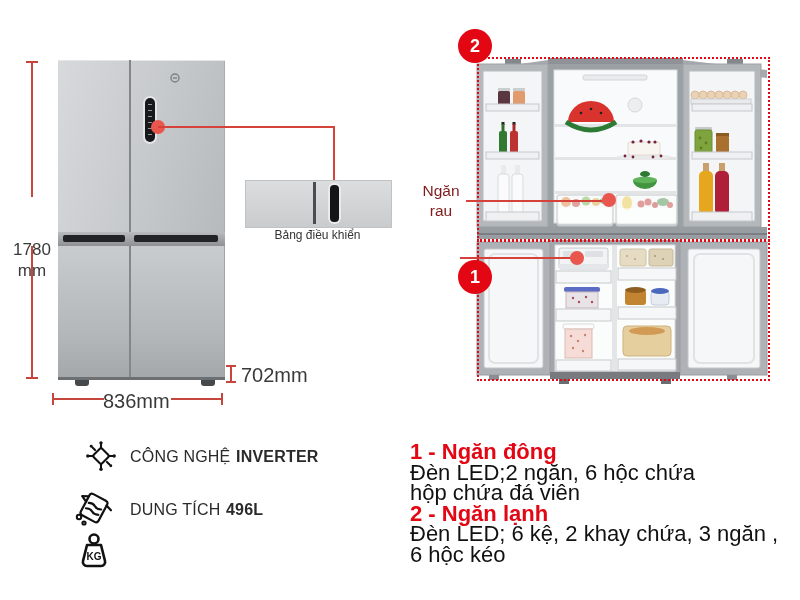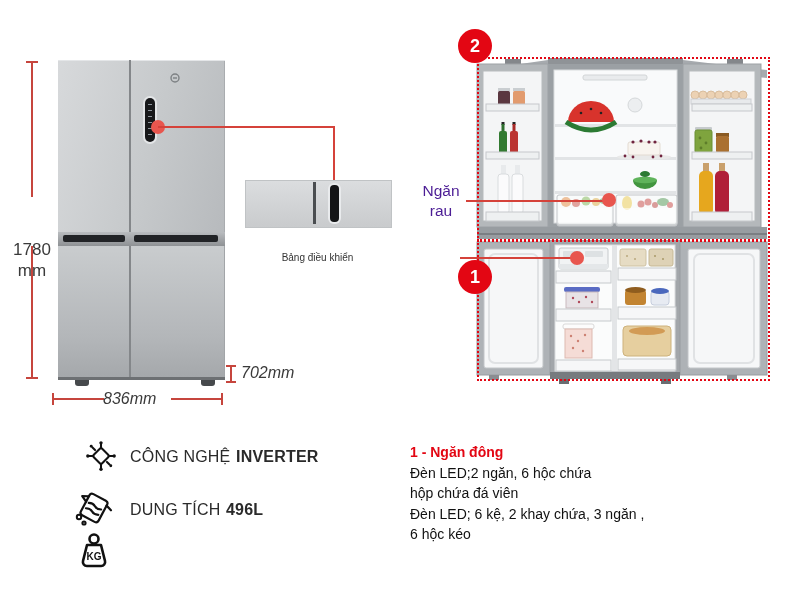--- a/index.html
+++ b/index.html
@@ -4,21 +4,21 @@
 <title>Refrigerator infographic</title>
 <style>
   html,body{margin:0;padding:0;background:#fff;}
   .stage{position:relative;width:800px;height:600px;background:#ffffff;overflow:hidden;
          font-family:"Liberation Sans","DejaVu Sans",sans-serif;color:#2e2e2e;}
   .abs{position:absolute;}
 
   
   .dimline{position:absolute;background:#c6453d;}
   .dimtext{position:absolute;color:#3a3a3a;font-size:17px;line-height:21px;text-align:center;margin-top:40px;}
-  .dimsmall{position:absolute;color:#3a3a3a;font-size:16px;font-style:italic;}
+  .dimsmall{position:absolute;color:#3a3a3a;font-size:20px;}
 
   
   .fridge{position:absolute;left:58px;top:60px;width:167px;height:320px;}
   .f-top{position:absolute;left:0;top:0;width:167px;height:172px;
          background:linear-gradient(105deg,#d7d9db 0%,#c6c9cb 55%,#b7babd 100%);
          box-shadow:inset 0 1px 0 #e4e6e8, inset -1px 0 0 #a9acaf;}
   .f-gap{position:absolute;width:2px;background:#84878a;}
   .f-band{position:absolute;left:0;top:172px;width:167px;height:14px;
           background:linear-gradient(180deg,#b9bcbf 0%,#8e9194 100%);}
   .f-handle{position:absolute;height:7px;background:#212326;border-radius:2px;top:3px;}
@@ -37,35 +37,35 @@
   .redline{position:absolute;background:#d5423a;}
   .reddot{position:absolute;width:14px;height:14px;border-radius:50%;background:#e8564e;}
 
   
   .inset{position:absolute;left:245px;top:180px;width:145px;height:46px;
          background:linear-gradient(180deg,#dbdddf 0%,#c9cbcd 100%);border:1px solid #c0c3c5;}
   .inset-gap{position:absolute;left:67px;top:1px;width:3px;height:42px;background:#4a4d50;}
   .inset-bezel{position:absolute;left:82px;top:2px;width:13px;height:41px;border-radius:6px;background:#e9ebed;}
   .inset-screen{position:absolute;left:2px;top:2px;width:9px;height:37px;border-radius:4px;background:#141517;}
   .inset-label{position:absolute;left:245px;top:228px;width:145px;text-align:center;
-               font-size:10px;color:#333;margin-top:24px;}
+               font-size:12px;color:#333;}
 
   
   .dashed{position:absolute;border:2px dotted #e30613;}
   .badge{position:absolute;width:34px;height:34px;border-radius:50%;background:#e30613;
          color:#fff;font-weight:bold;font-size:18px;display:flex;align-items:center;justify-content:center;z-index:5;}
-  .callout{position:absolute;font-size:15.5px;line-height:20px;color:#4c1d95;}
+  .callout{position:absolute;font-size:15.5px;line-height:20px;color:#7f1d1d;}
 
   
   .feat-icon{position:absolute;}
   .feat-label{position:absolute;font-size:16px;color:#2a2a2a;letter-spacing:.2px;white-space:nowrap;}
   .feat-label b{margin-left:.35em;font-weight:bold;}
 
   
-  .specs{position:absolute;left:410px;top:442px;font-size:14px;line-height:20.5px;color:#111;}
+  .specs{position:absolute;left:410px;top:442px;font-size:22px;line-height:20.5px;color:#111;}
   .spec-head{color:#e30613;font-weight:bold;}
 </style>
 </head>
 <body>
 
 <div class="stage">
 
   <svg class="abs" style="left:455px;top:50px;" width="340" height="340" viewBox="0 0 340 340">
 
     <g>
@@ -372,17 +372,18 @@
       <circle cx="17" cy="8" r="4.5"></circle>
       <path d="M10 14 H24 L28 30 a4 4 0 0 1 -4 5 H10 a4 4 0 0 1 -4 -5 Z"></path>
     </g>
     <text x="17" y="29" text-anchor="middle" font-size="10" font-weight="bold" fill="#111" font-family="Liberation Sans, DejaVu Sans, sans-serif">KG</text>
   </svg>
 
   <div class="specs">
     <div class="spec-head">1 - Ngăn đông</div>
     <div>Đèn LED;2 ngăn, 6 hộc chứa</div>
     <div>hộp chứa đá viên</div>
+    <div class="spec-head">2 - Ngăn lạnh</div>
     <div>Đèn LED; 6 kệ, 2 khay chứa, 3 ngăn ,</div>
     <div>6 hộc kéo</div>
   </div>
 
 </div>
 
 </body></html>

